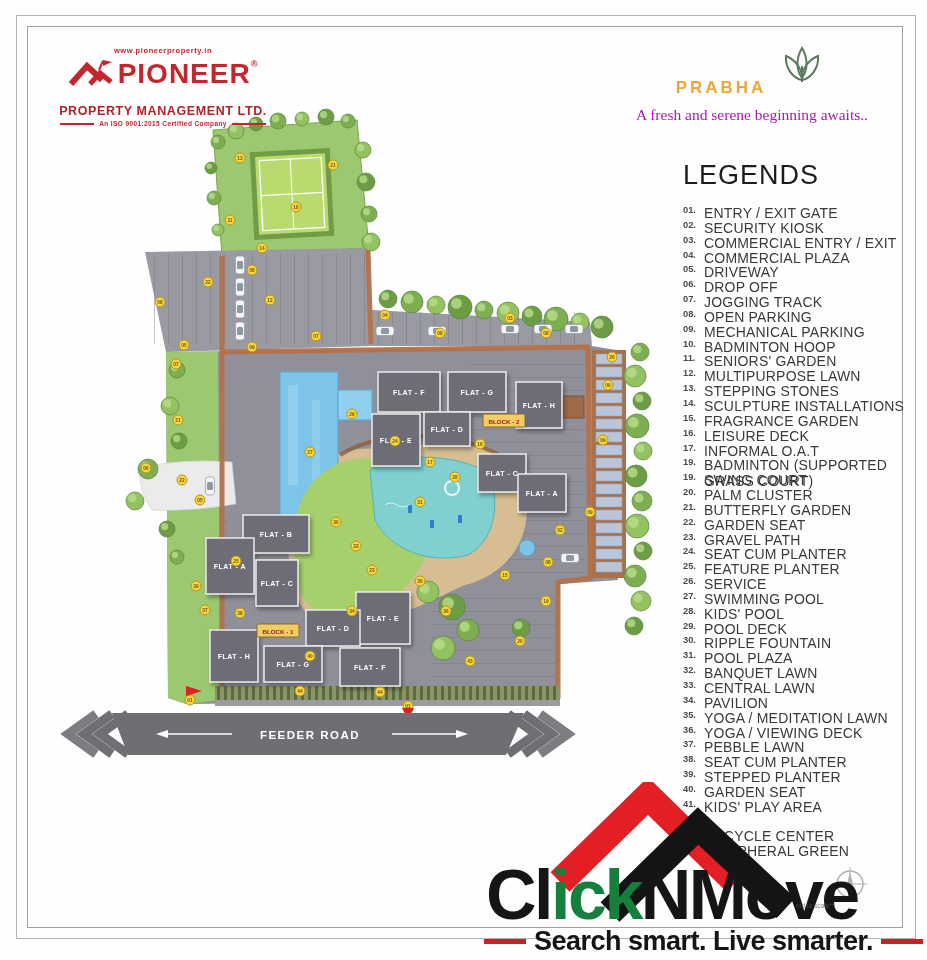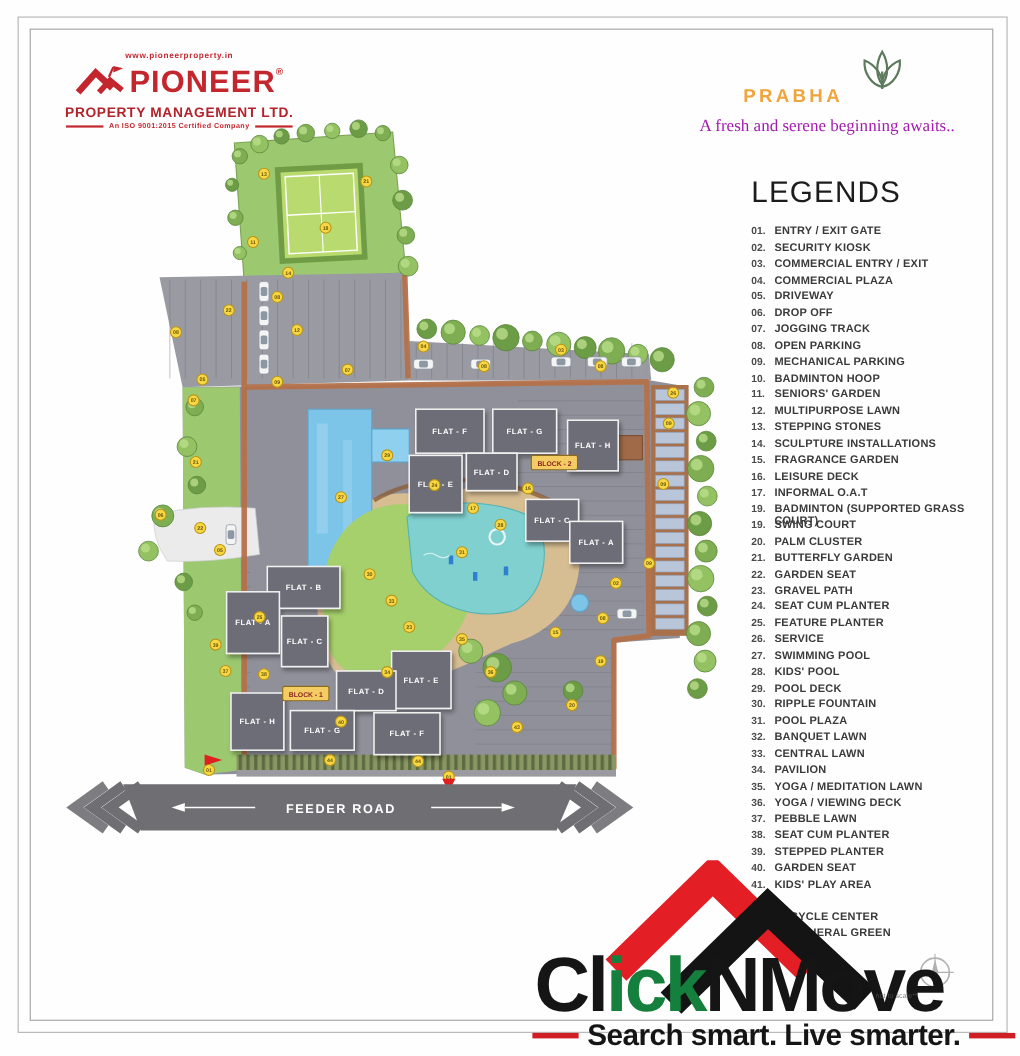--- a/index.html
+++ b/index.html
@@ -9,38 +9,38 @@
   
   .frame-outer{position:absolute;left:16px;top:15px;width:898px;height:922px;border:1px solid #b3b3b3;z-index:1;}
   .frame-inner{position:absolute;left:27px;top:26px;width:874px;height:900px;border:1px solid #a0a0a0;z-index:1;}
 
   
   .pioneer{position:absolute;left:44px;top:46px;width:238px;text-align:center;z-index:5;}
   .pioneer .url{font-size:7.5px;color:#c4262e;letter-spacing:.6px;font-weight:700;margin-bottom:1px;}
   .pioneer .row{display:flex;align-items:center;justify-content:center;gap:4px;}
   .pioneer .name{font-size:28px;font-weight:800;color:#c4262e;letter-spacing:1px;line-height:1;}
   .pioneer .reg{font-size:9px;color:#c4262e;vertical-align:top;font-weight:700;}
-  .pioneer .sub{font-size:12.5px;font-weight:700;color:#b3222a;letter-spacing:.6px;margin-top:2px;}
+  .pioneer .sub{font-size:12.5px;font-weight:700;color:#b3222a;letter-spacing:.6px;margin-top:12px;}
   .pioneer .cert{display:flex;align-items:center;justify-content:center;gap:5px;margin-top:2px;}
   .pioneer .cert .ln{height:2px;width:34px;background:#c4262e;}
   .pioneer .cert .tx{font-size:6.5px;color:#c4262e;font-weight:700;letter-spacing:.4px;}
 
   
   .project{position:absolute;left:612px;top:42px;width:280px;text-align:center;z-index:5;}
   .project .toprow{display:flex;align-items:flex-end;justify-content:center;gap:10px;height:58px;}
   .project .brand{font-size:17px;font-weight:700;color:#f0a43c;letter-spacing:3px;padding-bottom:2px;}
   .project .name{font-family:"Liberation Serif",serif;font-size:57px;font-weight:700;color:#ac8a64;line-height:.92;letter-spacing:1px;margin-top:-6px;}
   .project .tagline{font-family:"Liberation Serif",serif;font-size:15.5px;color:#a21caf;margin-top:6px;}
 
   
   .legends{position:absolute;left:683px;top:160px;width:232px;z-index:10;}
   .legends .title{font-size:27px;color:#1c1c1c;letter-spacing:1px;font-weight:500;margin-bottom:14px;}
   .lg-row{display:flex;align-items:flex-start;height:14.85px;}
   .lg-no{width:21px;flex:0 0 21px;font-size:9.3px;color:#4a4a4a;font-weight:600;}
-  .lg-label{font-size:10px;color:#3a3a3a;letter-spacing:.2px;font-weight:700;}
+  .lg-label{font-size:14px;color:#3a3a3a;letter-spacing:.2px;font-weight:400;}
 
   
   #map-svg{position:absolute;left:60px;top:95px;z-index:4;}
 
   
   .watermark{position:absolute;left:480px;top:780px;width:447px;height:180px;z-index:60;}
   .wm-roof{position:absolute;left:55px;top:2px;}
   .wm-text{position:absolute;left:6px;top:80px;font-size:70px;font-weight:800;letter-spacing:-2.5px;line-height:1;white-space:nowrap;}
   .wm-text .b{color:#151515;} .wm-text .r{color:#15803d;}
   .wm-tagrow{position:absolute;left:0;top:146px;width:447px;display:flex;align-items:center;justify-content:center;gap:8px;}

